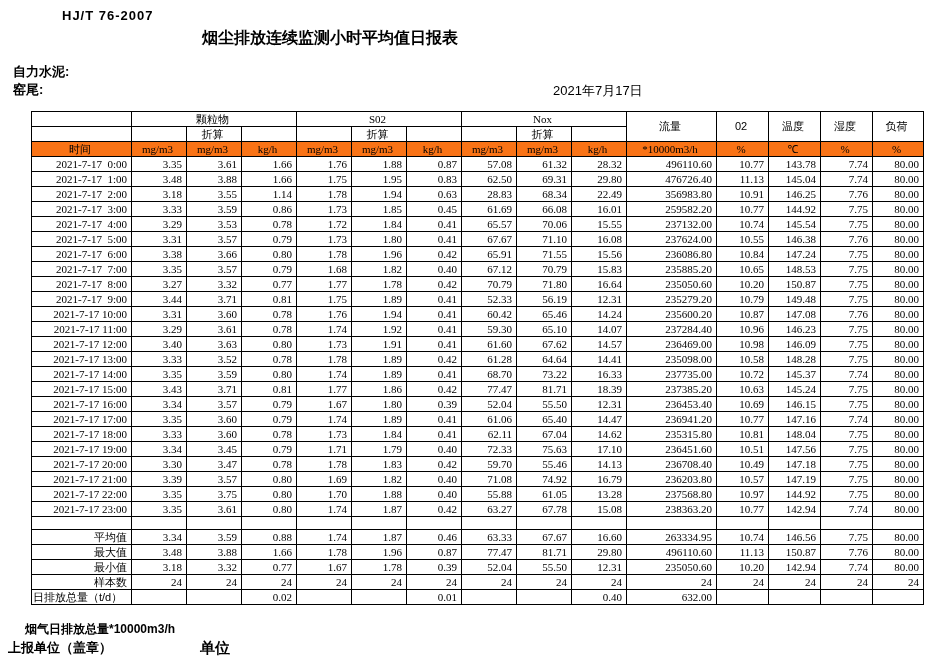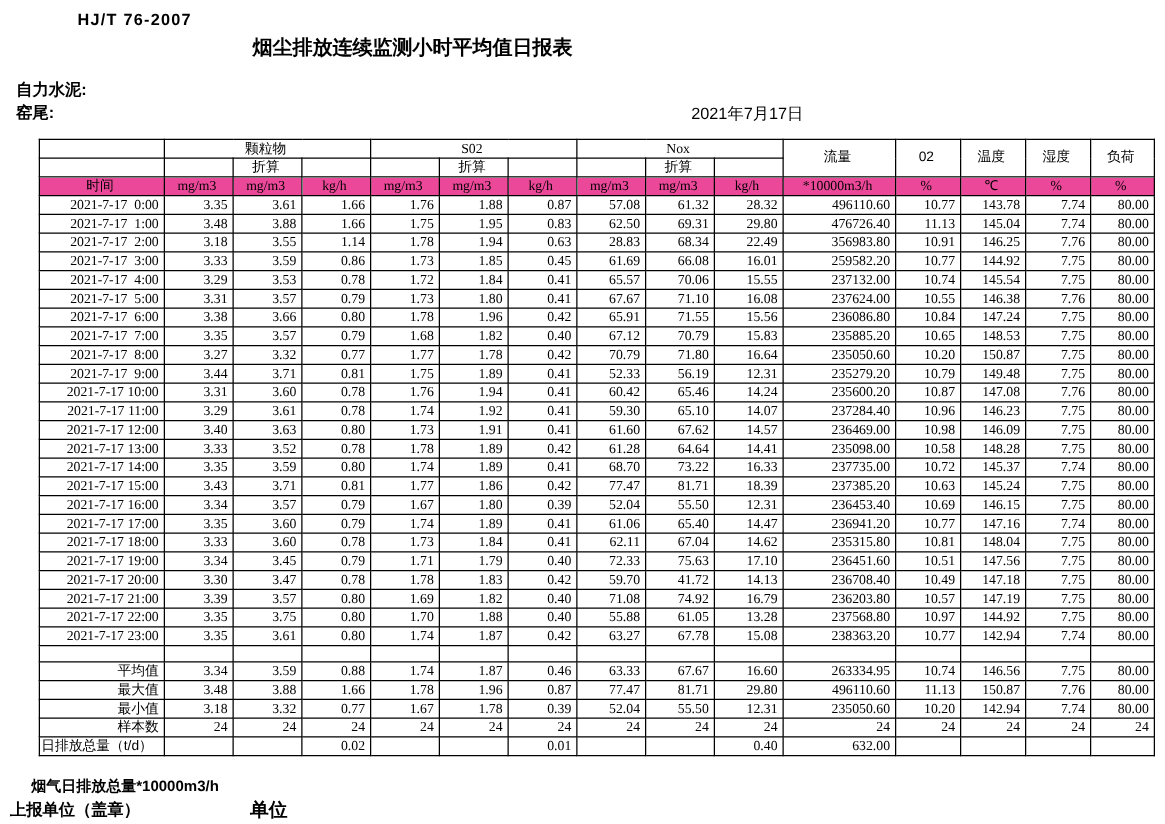--- a/index.html
+++ b/index.html
@@ -17,21 +17,21 @@
     border-collapse:collapse;table-layout:fixed;width:893px;
   }
   table.report td{
     border:1px solid #000;
     font-size:11px;height:14px;line-height:13px;
     padding:0 4px 0 1px;white-space:pre;overflow:hidden;
     vertical-align:middle;
   }
   td.group-cell{text-align:center;font-size:12px;padding:0;font-family:"Liberation Serif",serif;}
   td.conv-cell{text-align:center;font-size:12px;padding:0;}
-  td.green{background:#ec4899;text-align:center;padding:0;}
+  td.green{background:#f97316;text-align:center;padding:0;}
   td.time-head{font-size:13px;}
   td.unit-cell{font-family:"Liberation Serif",serif;font-size:12px;}
   td.time-cell{text-align:right;font-family:"Liberation Serif",serif;font-size:12px;padding-right:5px;}
   td.num-cell{text-align:right;font-family:"Liberation Serif",serif;font-size:12px;}
   td.sum-label{text-align:right;font-size:12px;padding-right:4px;margin-left:16px;}
   td.total-label{text-align:left;font-size:12px;padding-left:0;}
   tr.spacer td{height:12px;}
   .flow-note{position:absolute;top:621px;left:8px;font-size:12px;font-weight:bold;margin-left:17px;}
   .report-unit{position:absolute;top:639px;left:8px;font-size:13px;font-weight:bold;}
   .unit-label{position:absolute;top:639px;left:200px;font-size:15px;font-weight:bold;}
@@ -448,21 +448,21 @@
       </tr>
       <tr>
         <td class="time-cell">2021-7-17 20:00</td>
         <td class="num-cell">3.30</td>
         <td class="num-cell">3.47</td>
         <td class="num-cell">0.78</td>
         <td class="num-cell">1.78</td>
         <td class="num-cell">1.83</td>
         <td class="num-cell">0.42</td>
         <td class="num-cell">59.70</td>
-        <td class="num-cell">41.72</td>
+        <td class="num-cell">55.46</td>
         <td class="num-cell">14.13</td>
         <td class="num-cell">236708.40</td>
         <td class="num-cell">10.49</td>
         <td class="num-cell">147.18</td>
         <td class="num-cell">7.75</td>
         <td class="num-cell">80.00</td>
       </tr>
       <tr>
         <td class="time-cell">2021-7-17 21:00</td>
         <td class="num-cell">3.39</td>

